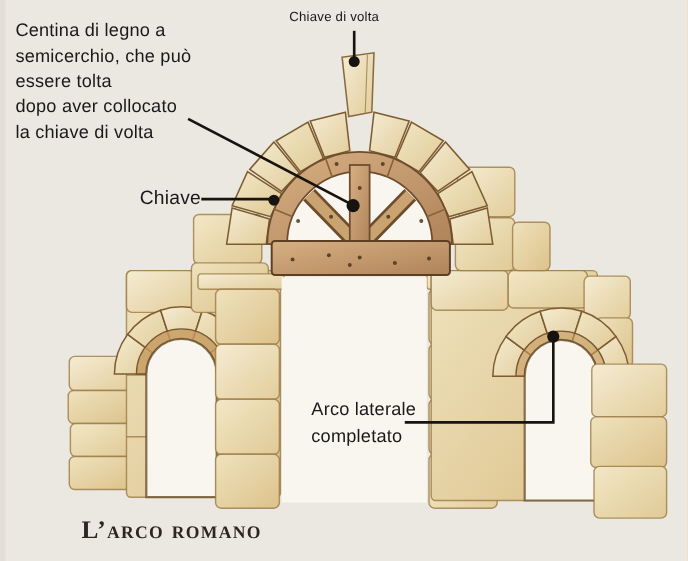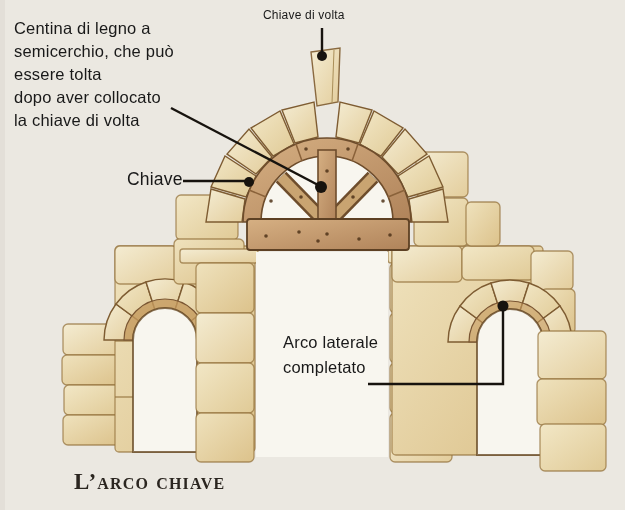--- a/index.html
+++ b/index.html
@@ -4,21 +4,21 @@
 <style>
   html,body{margin:0;padding:0;}
   body{background:#ebe8e1;font-family:"Liberation Sans",sans-serif;}
   .stage{position:relative;width:625px;height:510px;background:#fdba74;overflow:hidden;}
   .stage svg{position:absolute;left:0;top:0;}
   .edge-shade{position:absolute;left:0;top:0;width:5px;height:510px;background:#ddd9d2;opacity:.6;}
   .label{position:absolute;color:#191919;white-space:pre-line;letter-spacing:.2px;}
   .lbl-centering{left:14px;top:17px;width:225px;font-size:16.5px;line-height:23px;}
   .lbl-keystone{left:263px;top:8px;font-size:12px;}
   .lbl-conci{left:127px;top:169px;font-size:17.5px;}
-  .lbl-lateral{left:283px;top:330px;width:140px;font-size:16.5px;line-height:25px;}
+  .lbl-lateral{left:283px;top:360px;width:140px;font-size:16.5px;line-height:25px;}
   .fig-title{position:absolute;left:74px;top:469px;font-family:"Liberation Serif",serif;
     font-variant:small-caps;font-size:23px;font-weight:600;letter-spacing:1.2px;color:#2b2620;}
   .st{stroke:#96743f;stroke-width:1.3;stroke-opacity:.75;}
   .vj{stroke:#7e5c32;stroke-width:1.4;}
   .wd{stroke:#6e4d2c;stroke-width:1.6;}
 </style>
 </head>
 <body>
 
 <div class="stage">
@@ -178,14 +178,14 @@
 
   <div class="label lbl-centering">Centina di legno a
 semicerchio, che può
 essere tolta
 dopo aver collocato
 la chiave di volta</div>
   <div class="label lbl-keystone">Chiave di volta</div>
   <div class="label lbl-conci">Chiave</div>
   <div class="label lbl-lateral">Arco laterale
 completato</div>
-  <div class="fig-title">L’arco chiave</div>
+  <div class="fig-title">L’arco romano</div>
 </div>
 
 </body></html>

